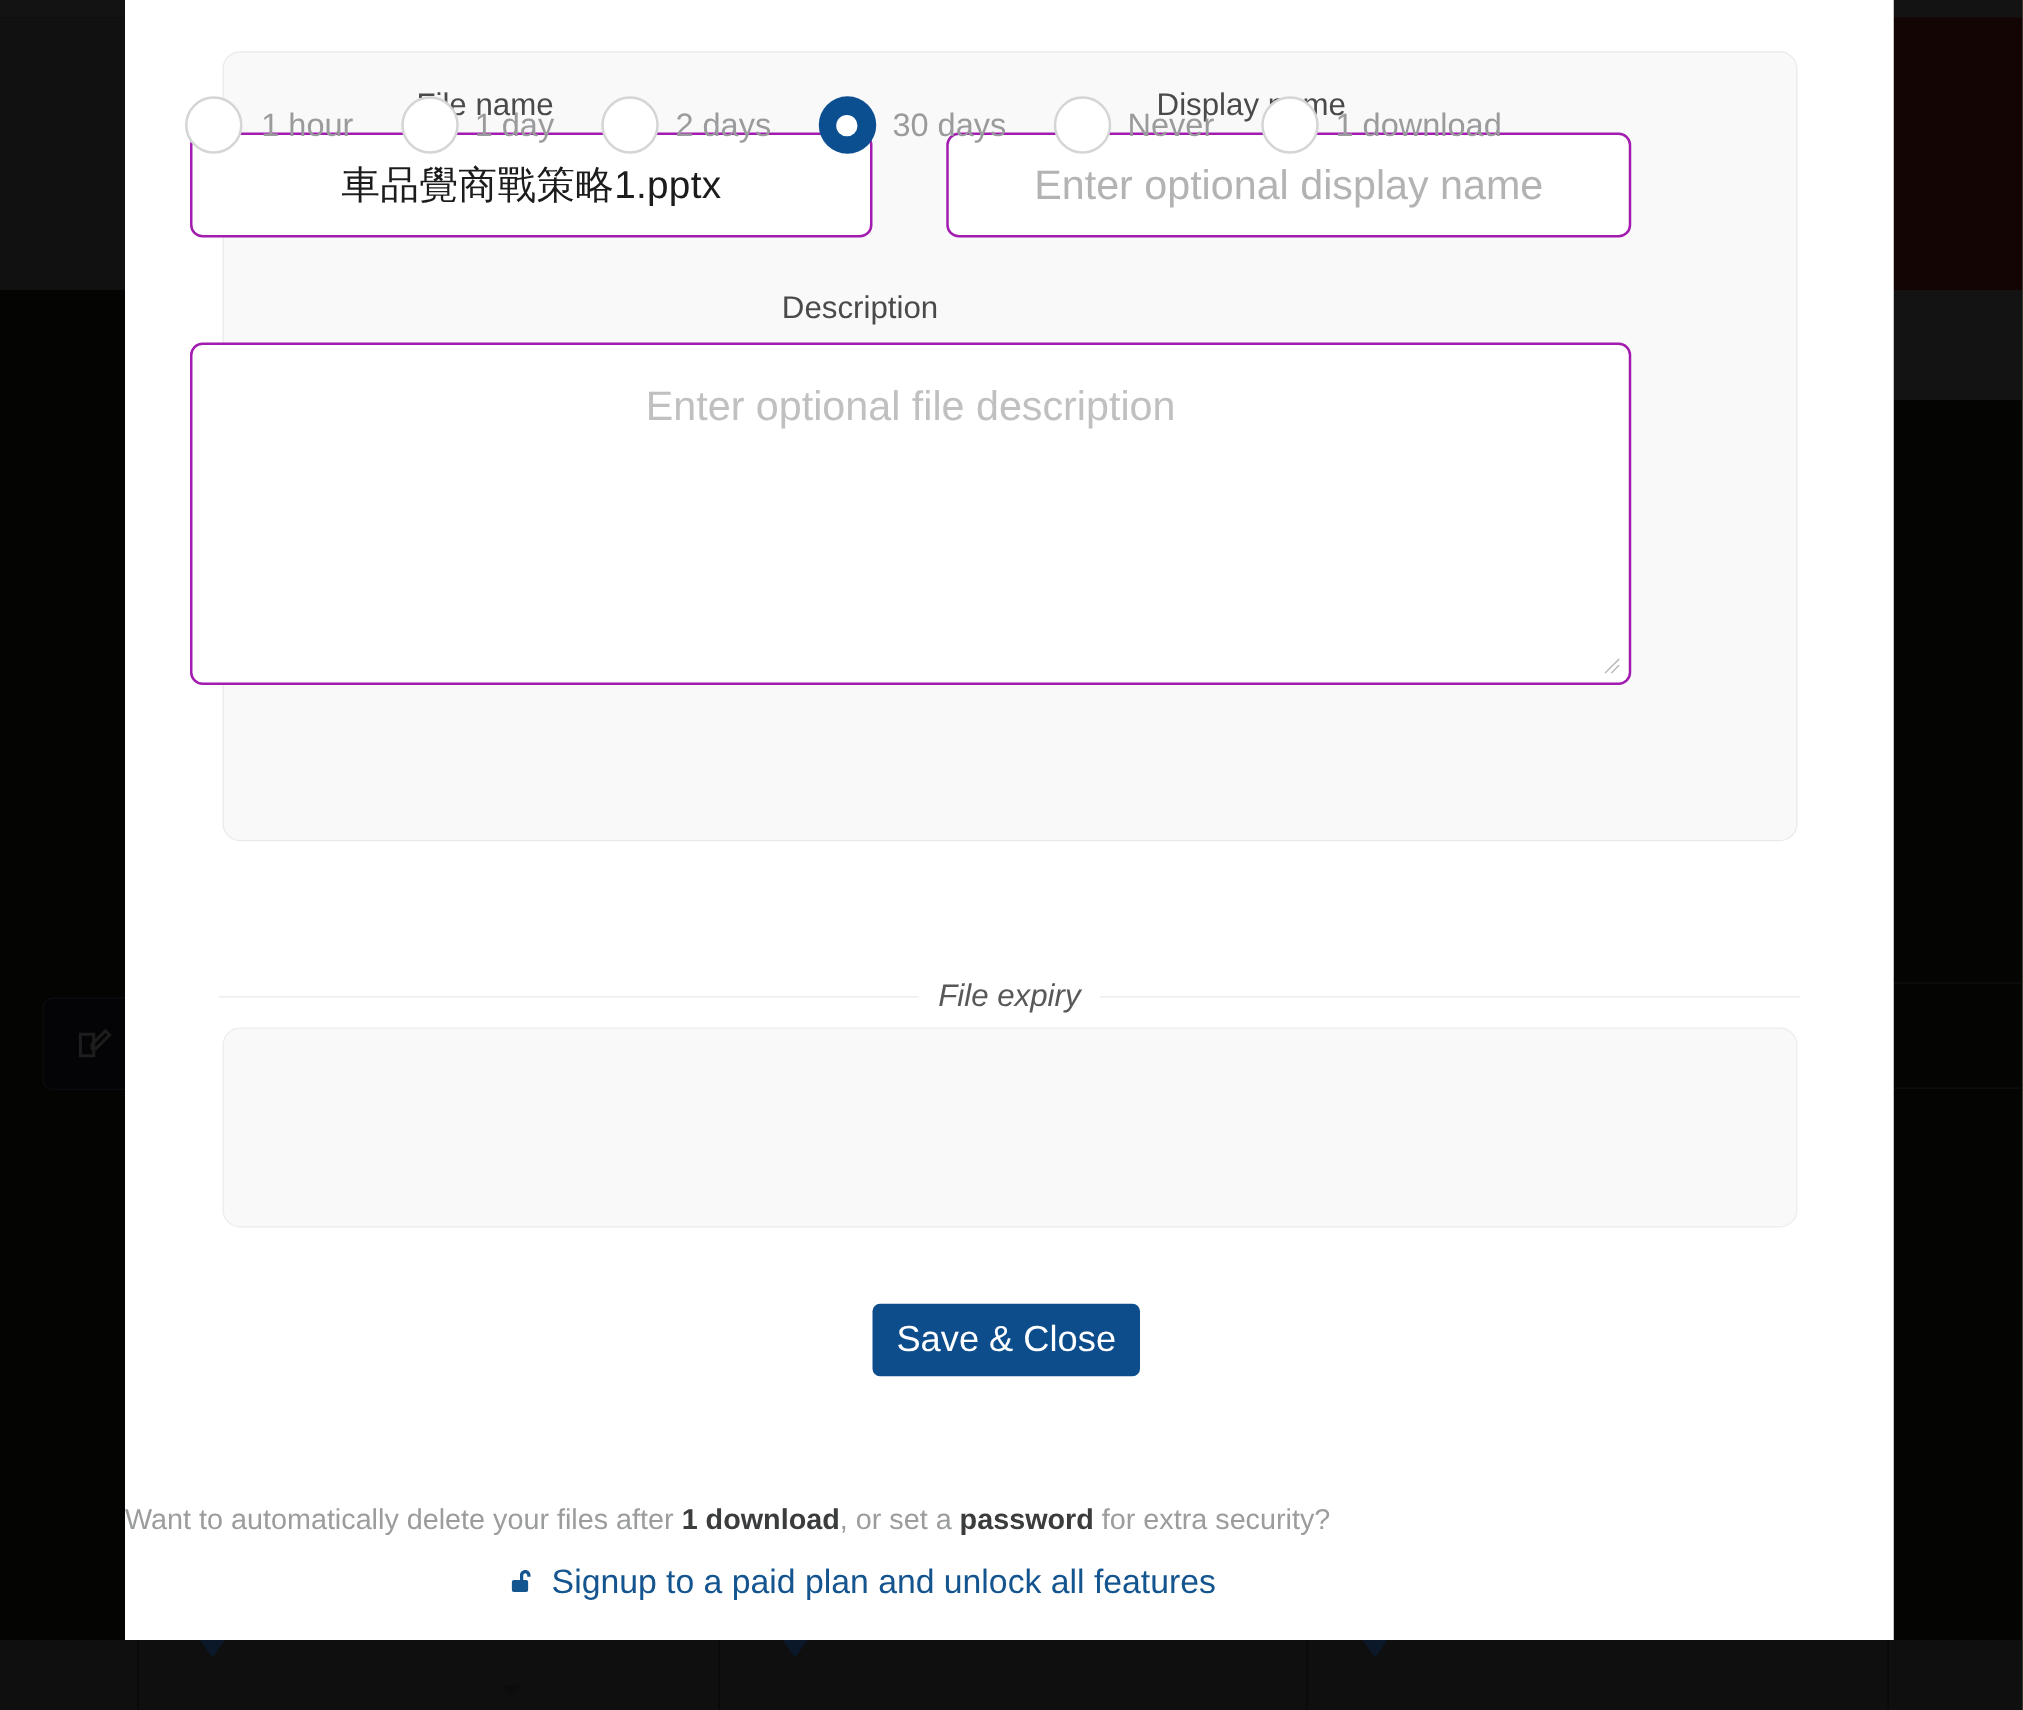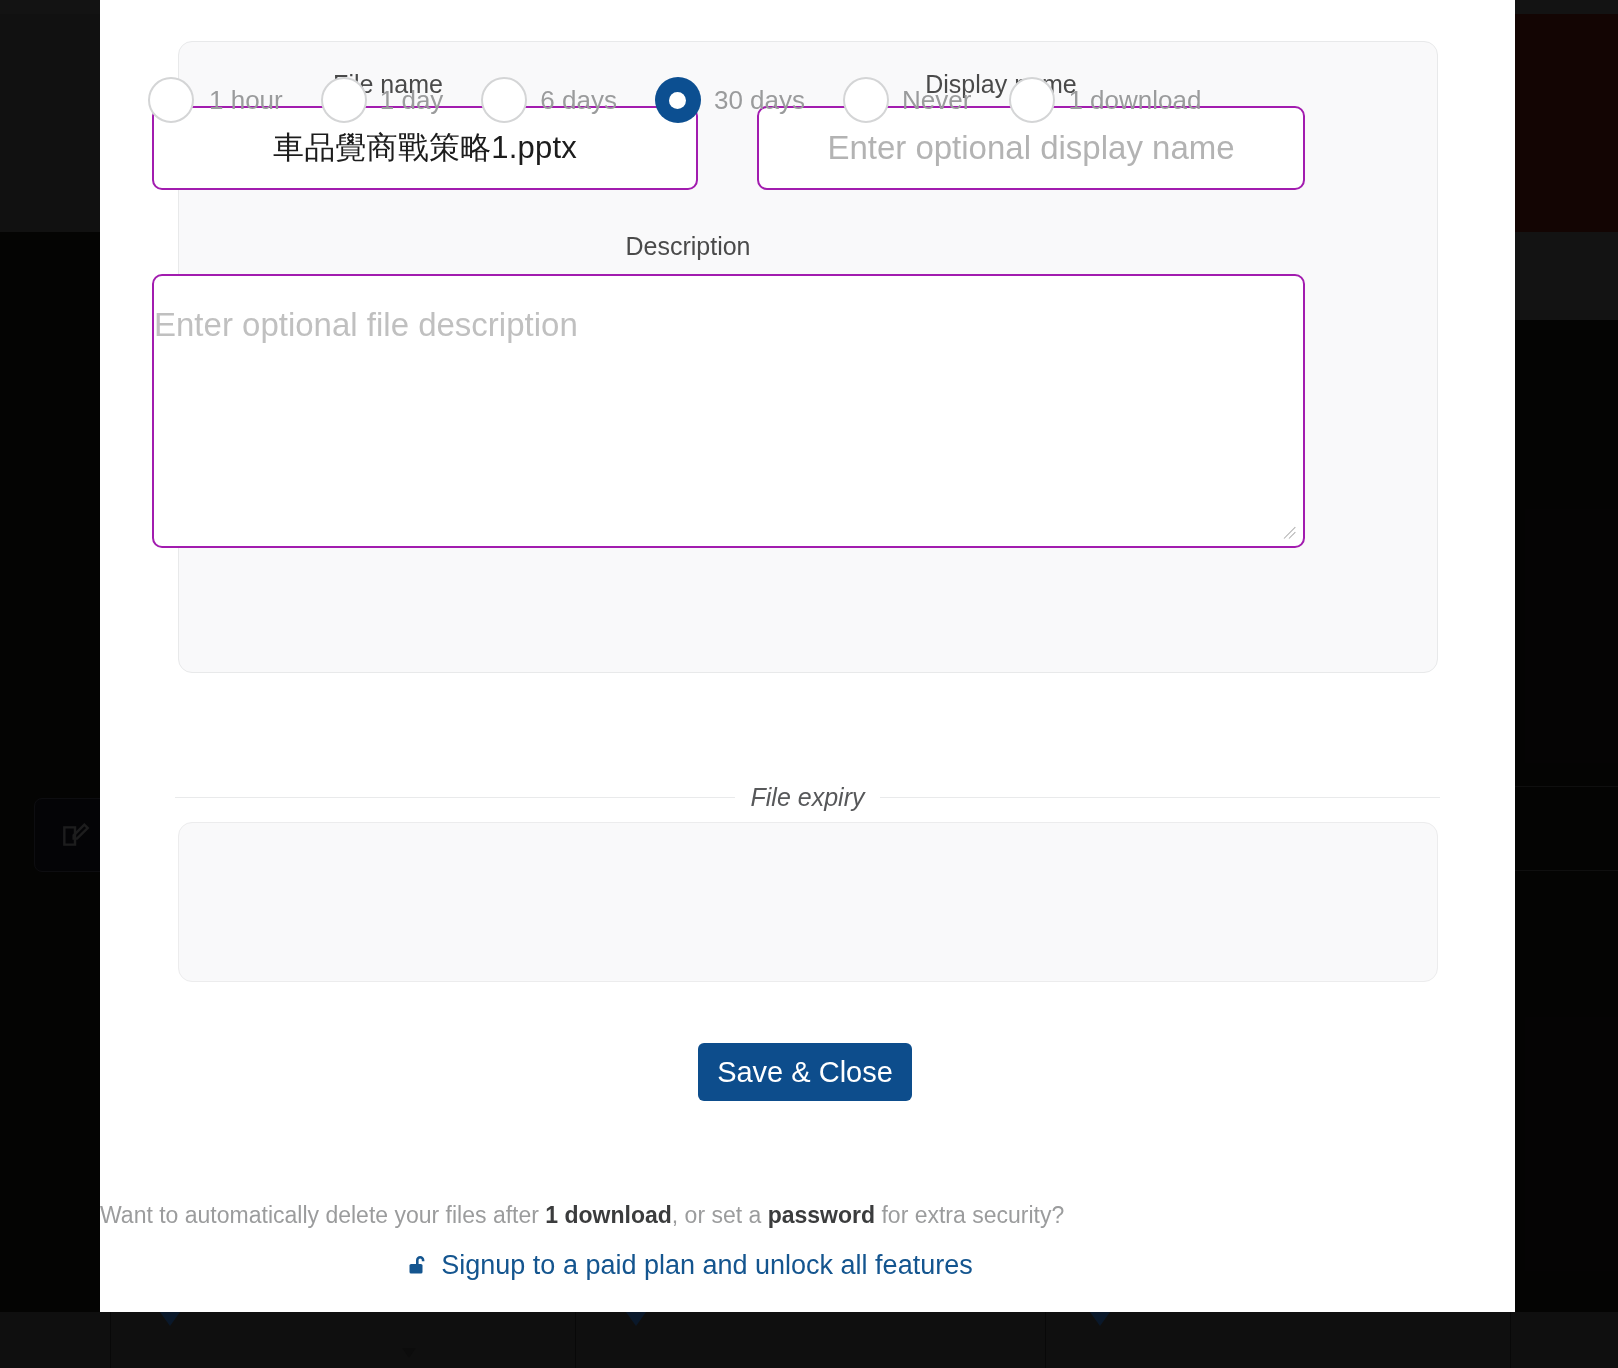--- a/index.html
+++ b/index.html
@@ -198,20 +198,21 @@
   .textarea-desc {
     left: 52px;
     top: 274px;
     width: 1153px;
     height: 274px;
   }
   .textarea-desc .ph {
     position: absolute;
     left: 0; right: 0;
     top: 30px;
+    text-align: center;
     font-size: 33px;
     color: #c0c0c0;
     font-weight: 300;
   }
   .resize-grip {
     position: absolute;
     right: 5px;
     bottom: 4px;
     width: 16px;
     height: 16px;
@@ -429,21 +430,21 @@
     <div class="radio-item">
       <span class="radio-dot"></span>
       <span class="radio-label">1 hour</span>
     </div>
     <div class="radio-item">
       <span class="radio-dot"></span>
       <span class="radio-label">1 day</span>
     </div>
     <div class="radio-item">
       <span class="radio-dot"></span>
-      <span class="radio-label">6 days</span>
+      <span class="radio-label">2 days</span>
     </div>
     <div class="radio-item">
       <span class="radio-dot selected"></span>
       <span class="radio-label">30 days</span>
     </div>
     <div class="radio-item">
       <span class="radio-dot"></span>
       <span class="radio-label">Never</span>
     </div>
     <div class="radio-item">

